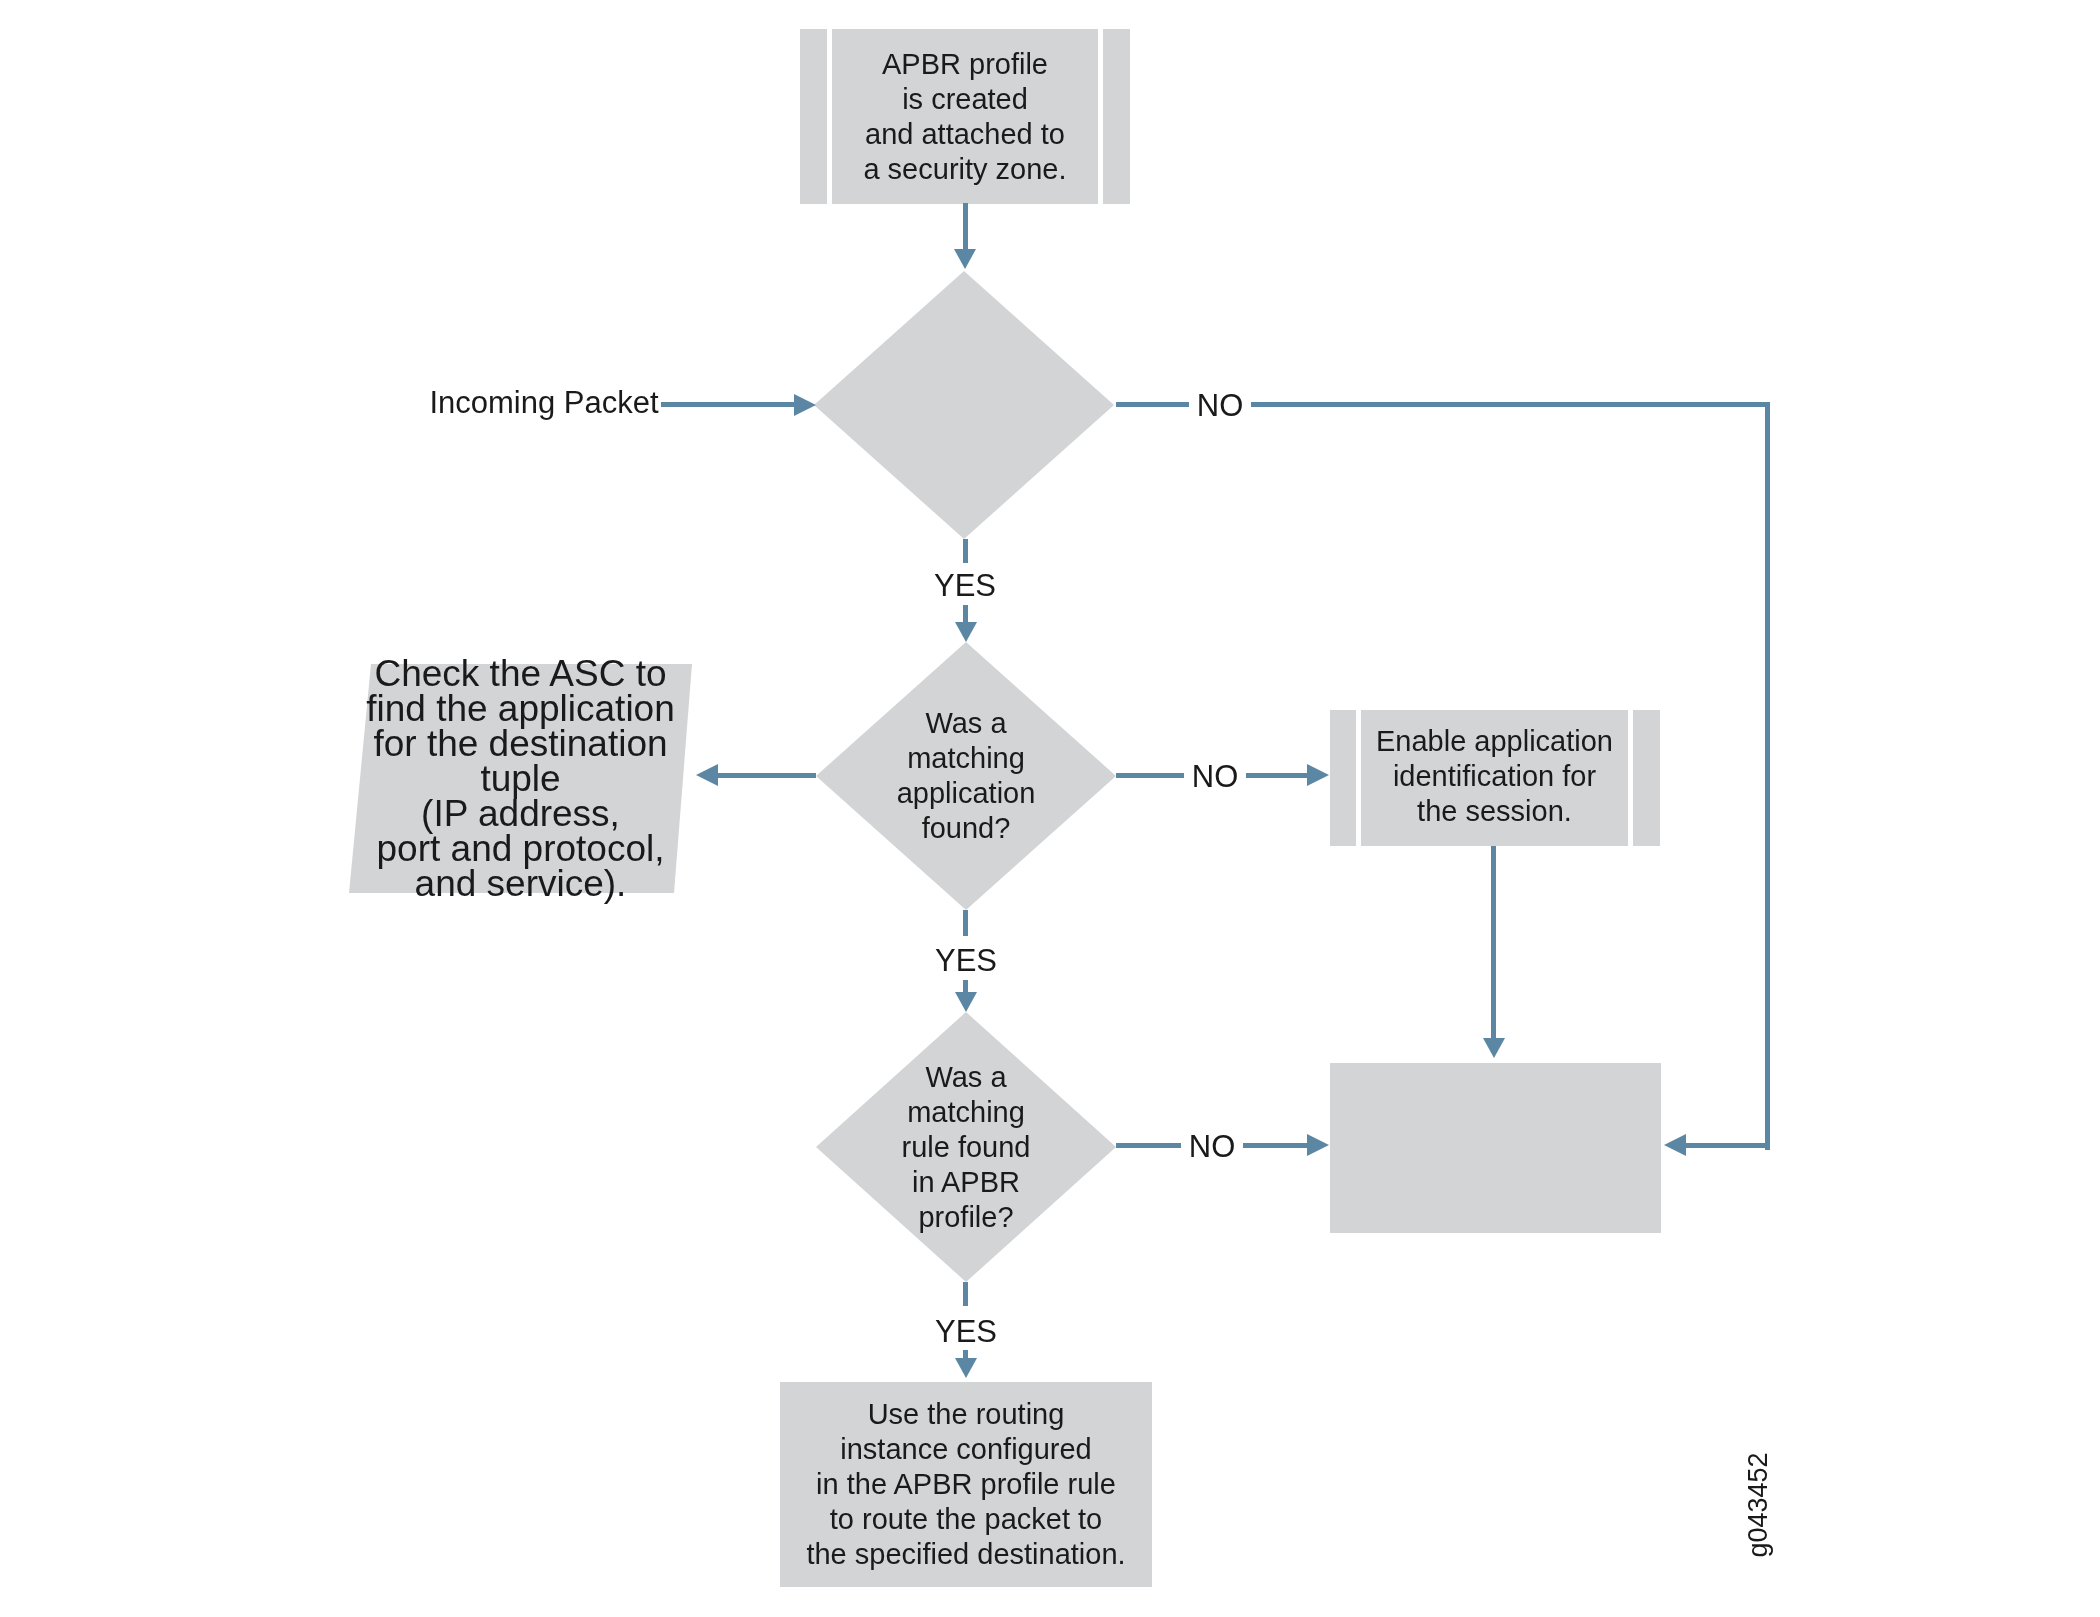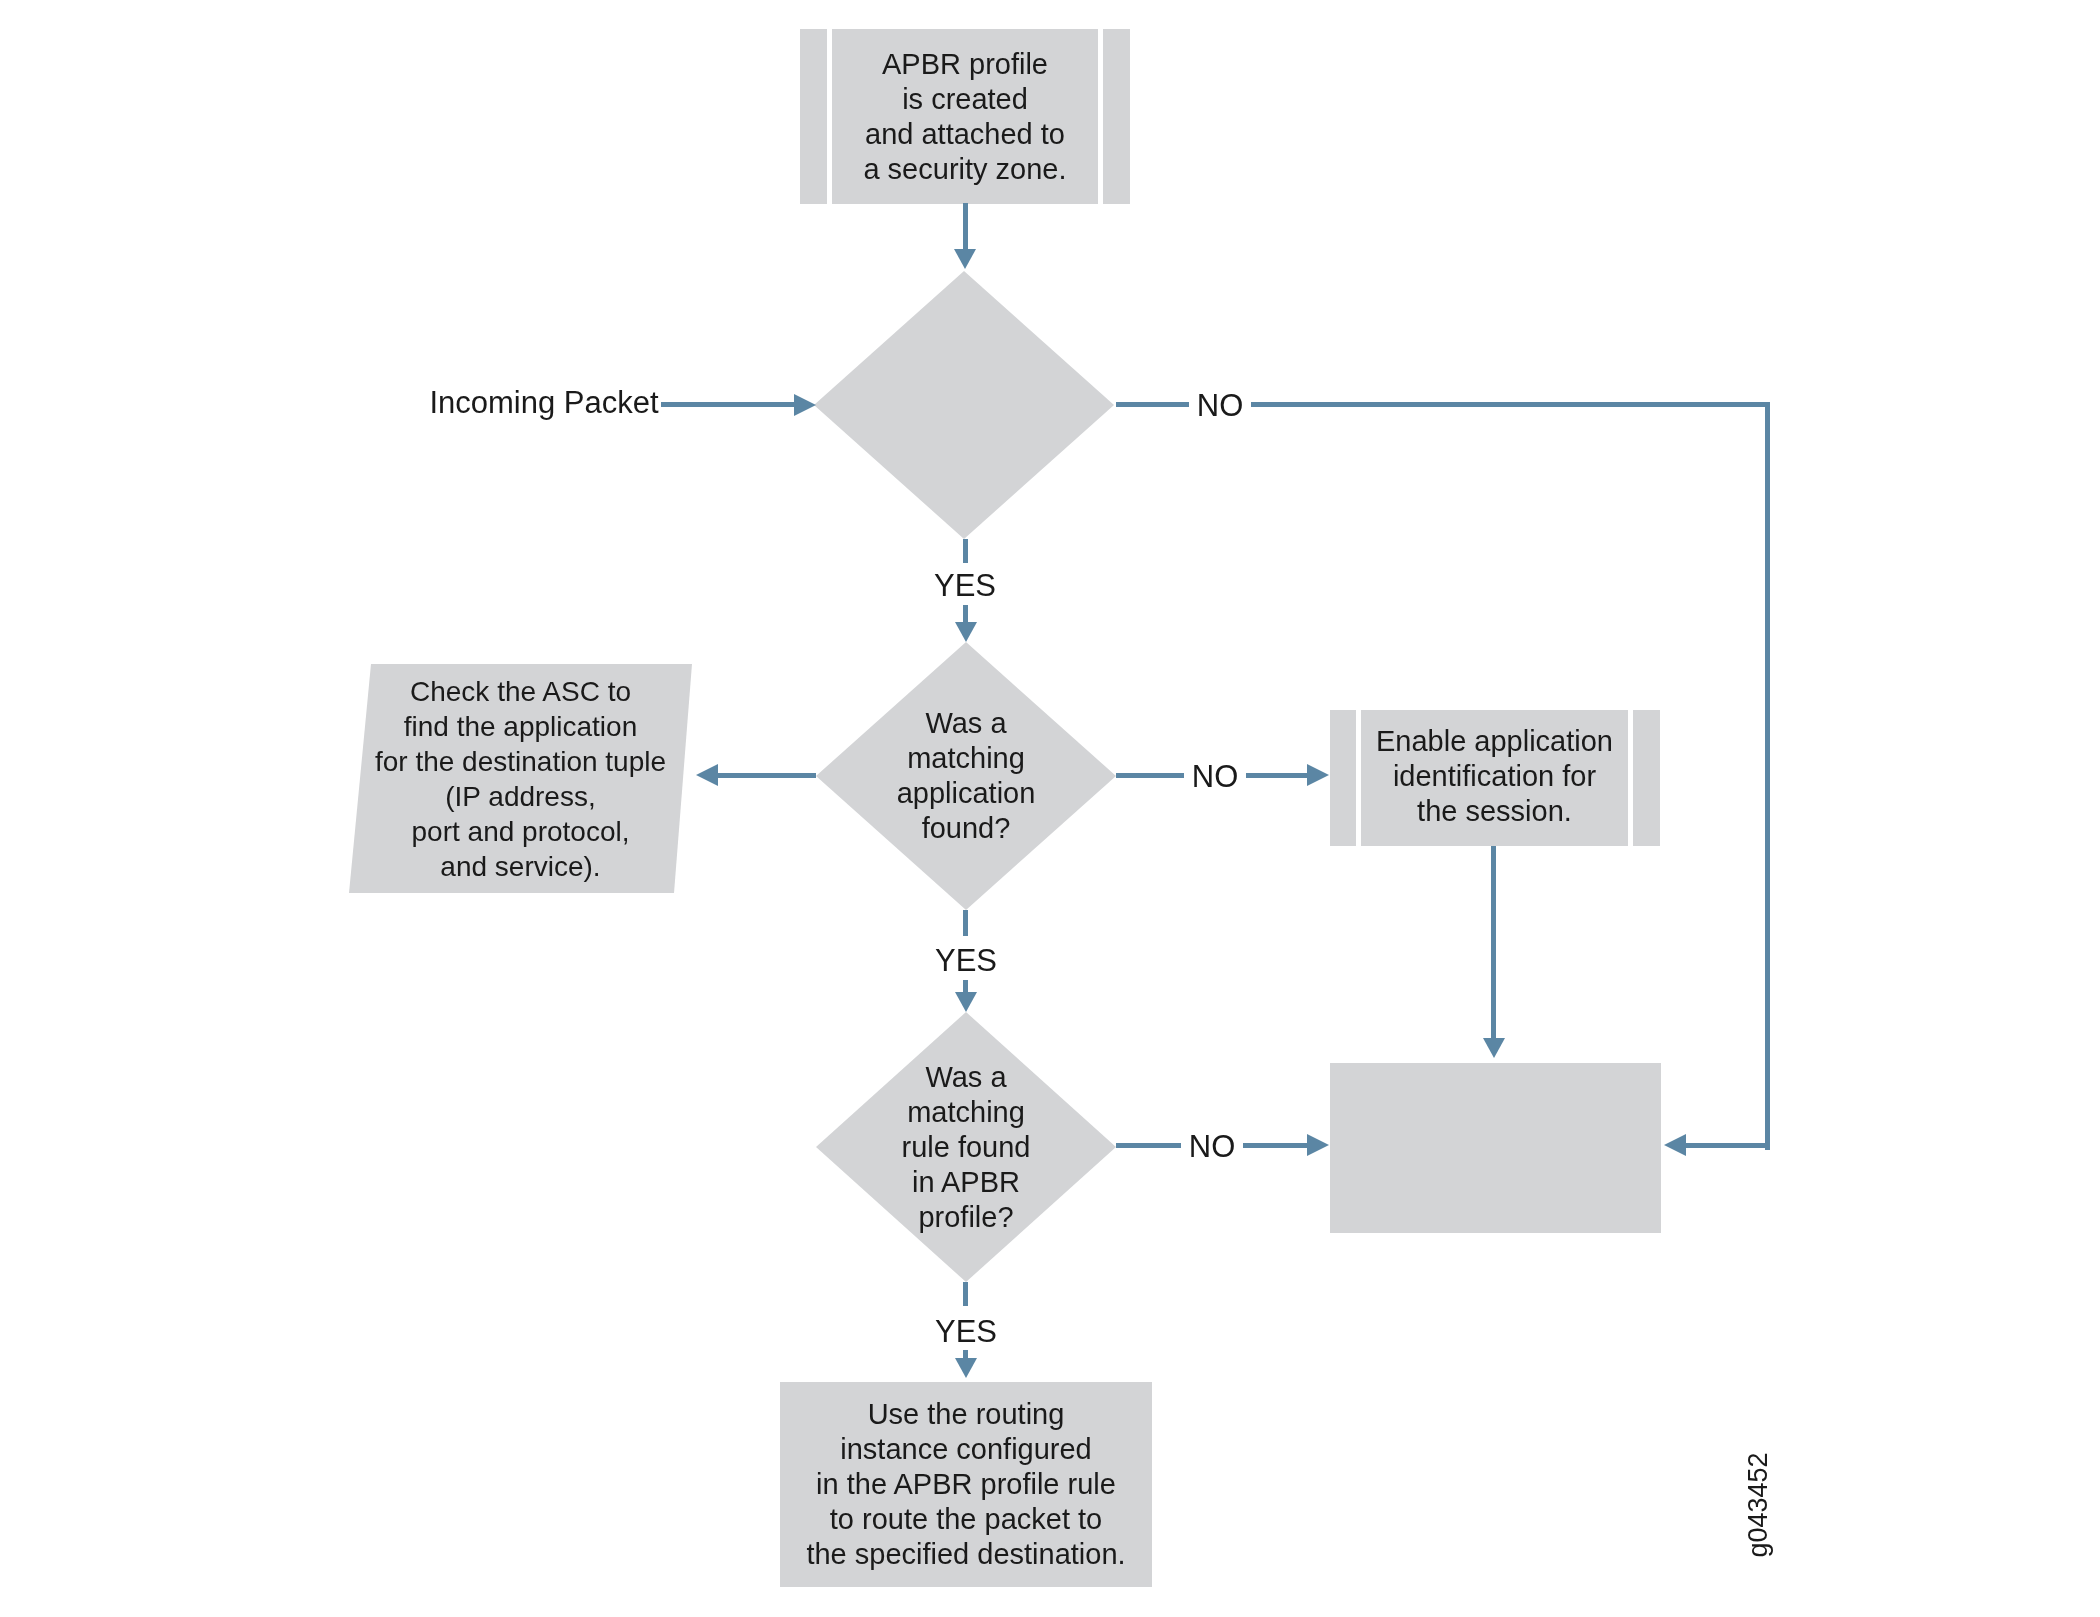--- a/index.html
+++ b/index.html
@@ -110,21 +110,21 @@
   <div class="shape diamond" style="left:792px;top:642px;width:300px;height:268px;"></div>
   <div class="nodetext" style="left:792px;top:642px;width:300px;height:268px;">Was a
 matching
 application
 found?</div>
 
   <div class="line" style="left:694px;top:773px;width:98px;height:5px;"></div>
   <div class="head head-left" style="left:672px;top:764px;"></div>
 
   <div class="shape para" style="left:325px;top:664px;width:343px;height:229px;"></div>
-  <div class="nodetext" style="left:325px;top:664px;width:343px;height:229px;font-size:28px;">Check the ASC to
+  <div class="nodetext" style="left:325px;top:664px;width:343px;height:229px;font-size:37px;">Check the ASC to
 find the application
 for the destination tuple
 (IP address,
 port and protocol,
 and service).</div>
 
   <div class="line" style="left:1092px;top:773px;width:68px;height:5px;"></div>
   <div class="elabel" style="left:1160px;top:759px;width:62px;">NO</div>
   <div class="line" style="left:1222px;top:773px;width:61px;height:5px;"></div>
   <div class="head head-right" style="left:1283px;top:764px;"></div>

